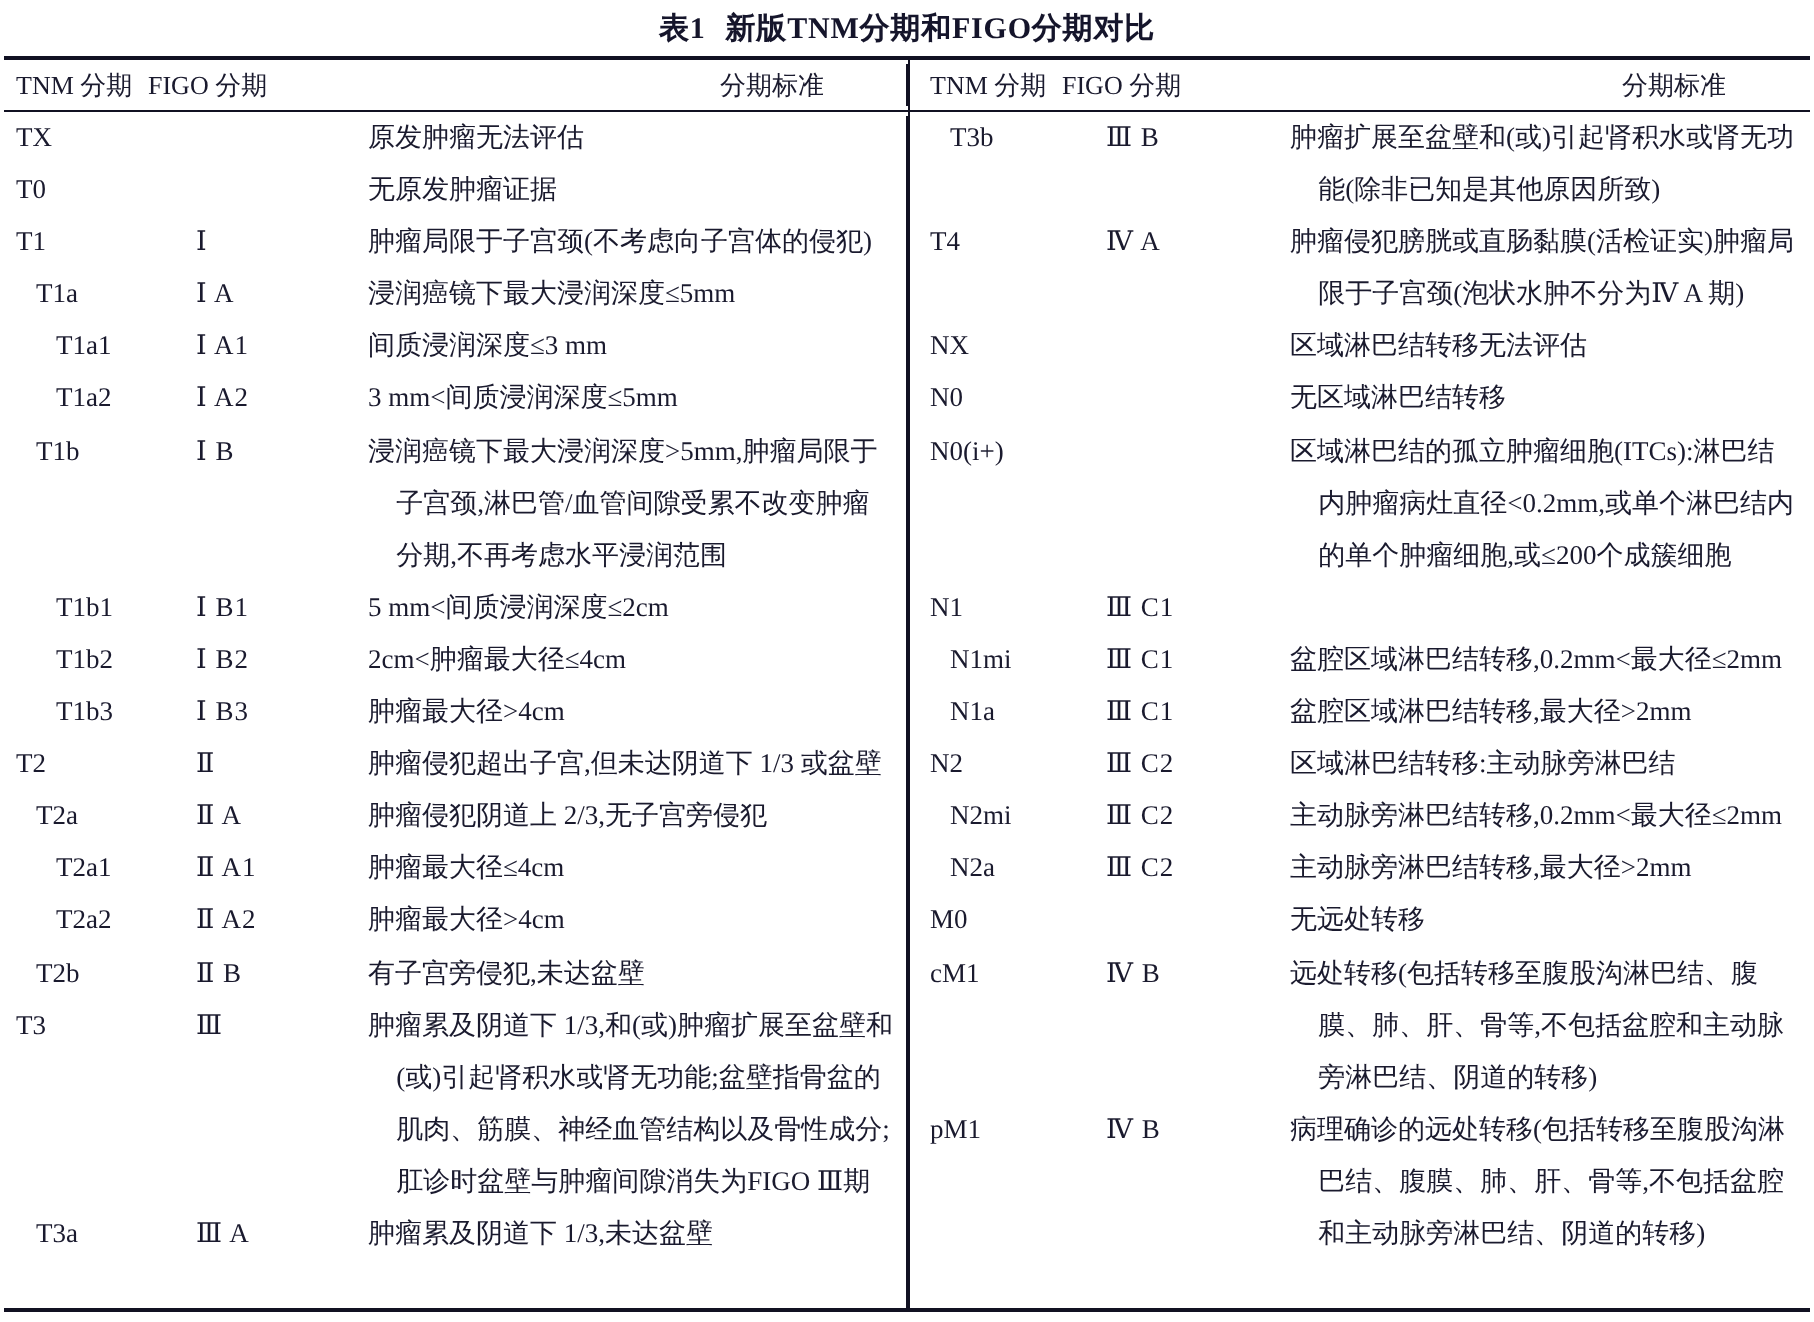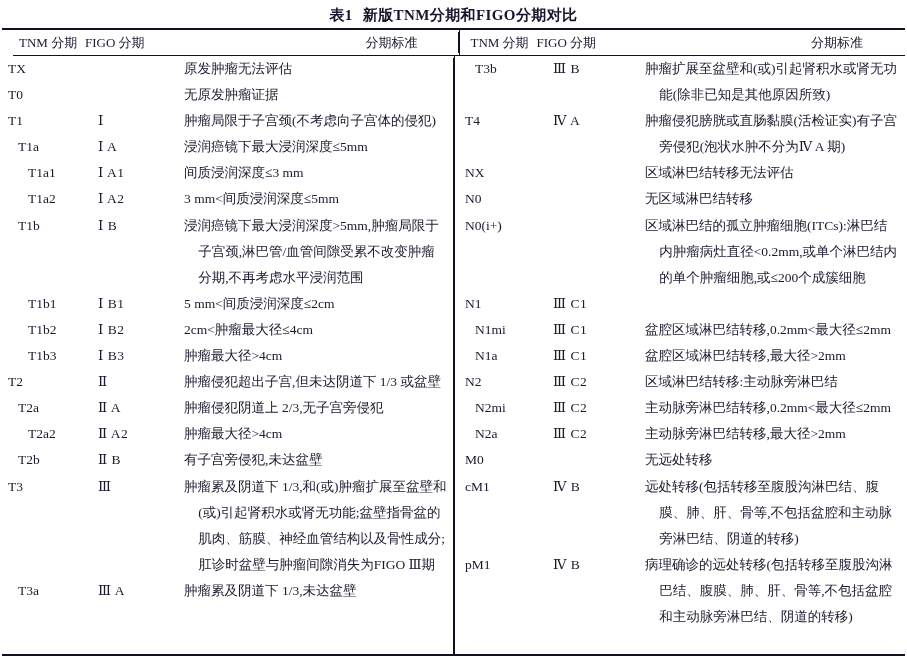--- a/index.html
+++ b/index.html
@@ -31,21 +31,20 @@
     margin:0 2px;
     border-top:2.2px solid #111122;
     border-bottom:2.2px solid #111122;
     height:628px;
     box-sizing:border-box;
   }
   .head{
     display:flex;
     border-bottom:1.1px solid #111122;
     height:25px;
-    margin-left:11px;
   }
   .body{display:flex;height:600px;}
 
   
   .half{position:relative;box-sizing:border-box;}
   .half.left{width:452px;}
   .half.right{width:451px;border-left:1px solid #111122;box-shadow:-3px 0 0 -2px #111122;}
   .head .half.right,.body .half.right{padding-left:4px;}
 
   
@@ -154,20 +153,25 @@
             <span class="c-tnm lv0">T2</span>
             <span class="c-figo figo-roman">Ⅱ</span>
             <span class="c-crit">肿瘤侵犯超出子宫,但未达阴道下 1/3 或盆壁</span>
           </div>
           <div class="row">
             <span class="c-tnm lv1">T2a</span>
             <span class="c-figo figo-roman">Ⅱ A</span>
             <span class="c-crit">肿瘤侵犯阴道上 2/3,无子宫旁侵犯</span>
           </div>
           <div class="row">
+            <span class="c-tnm lv2">T2a1</span>
+            <span class="c-figo figo-roman">Ⅱ A1</span>
+            <span class="c-crit">肿瘤最大径≤4cm</span>
+          </div>
+          <div class="row">
             <span class="c-tnm lv2">T2a2</span>
             <span class="c-figo figo-roman">Ⅱ A2</span>
             <span class="c-crit">肿瘤最大径&gt;4cm</span>
           </div>
           <div class="row">
             <span class="c-tnm lv1">T2b</span>
             <span class="c-figo figo-roman">Ⅱ B</span>
             <span class="c-crit">有子宫旁侵犯,未达盆壁</span>
           </div>
           <div class="row">
@@ -183,21 +187,21 @@
         </div>
       <div class="half right" id="right-col">
           <div class="row">
             <span class="c-tnm lv1">T3b</span>
             <span class="c-figo figo-roman">Ⅲ B</span>
             <span class="c-crit">肿瘤扩展至盆壁和(或)引起肾积水或肾无功能(除非已知是其他原因所致)</span>
           </div>
           <div class="row">
             <span class="c-tnm lv0">T4</span>
             <span class="c-figo figo-roman">Ⅳ A</span>
-            <span class="c-crit">肿瘤侵犯膀胱或直肠黏膜(活检证实)有子宫旁侵犯(泡状水肿不分为Ⅳ A 期)</span>
+            <span class="c-crit">肿瘤侵犯膀胱或直肠黏膜(活检证实)肿瘤局限于子宫颈(泡状水肿不分为Ⅳ A 期)</span>
           </div>
           <div class="row">
             <span class="c-tnm lv0">NX</span>
             <span class="c-figo figo-roman"></span>
             <span class="c-crit">区域淋巴结转移无法评估</span>
           </div>
           <div class="row">
             <span class="c-tnm lv0">N0</span>
             <span class="c-figo figo-roman"></span>
             <span class="c-crit">无区域淋巴结转移</span>

